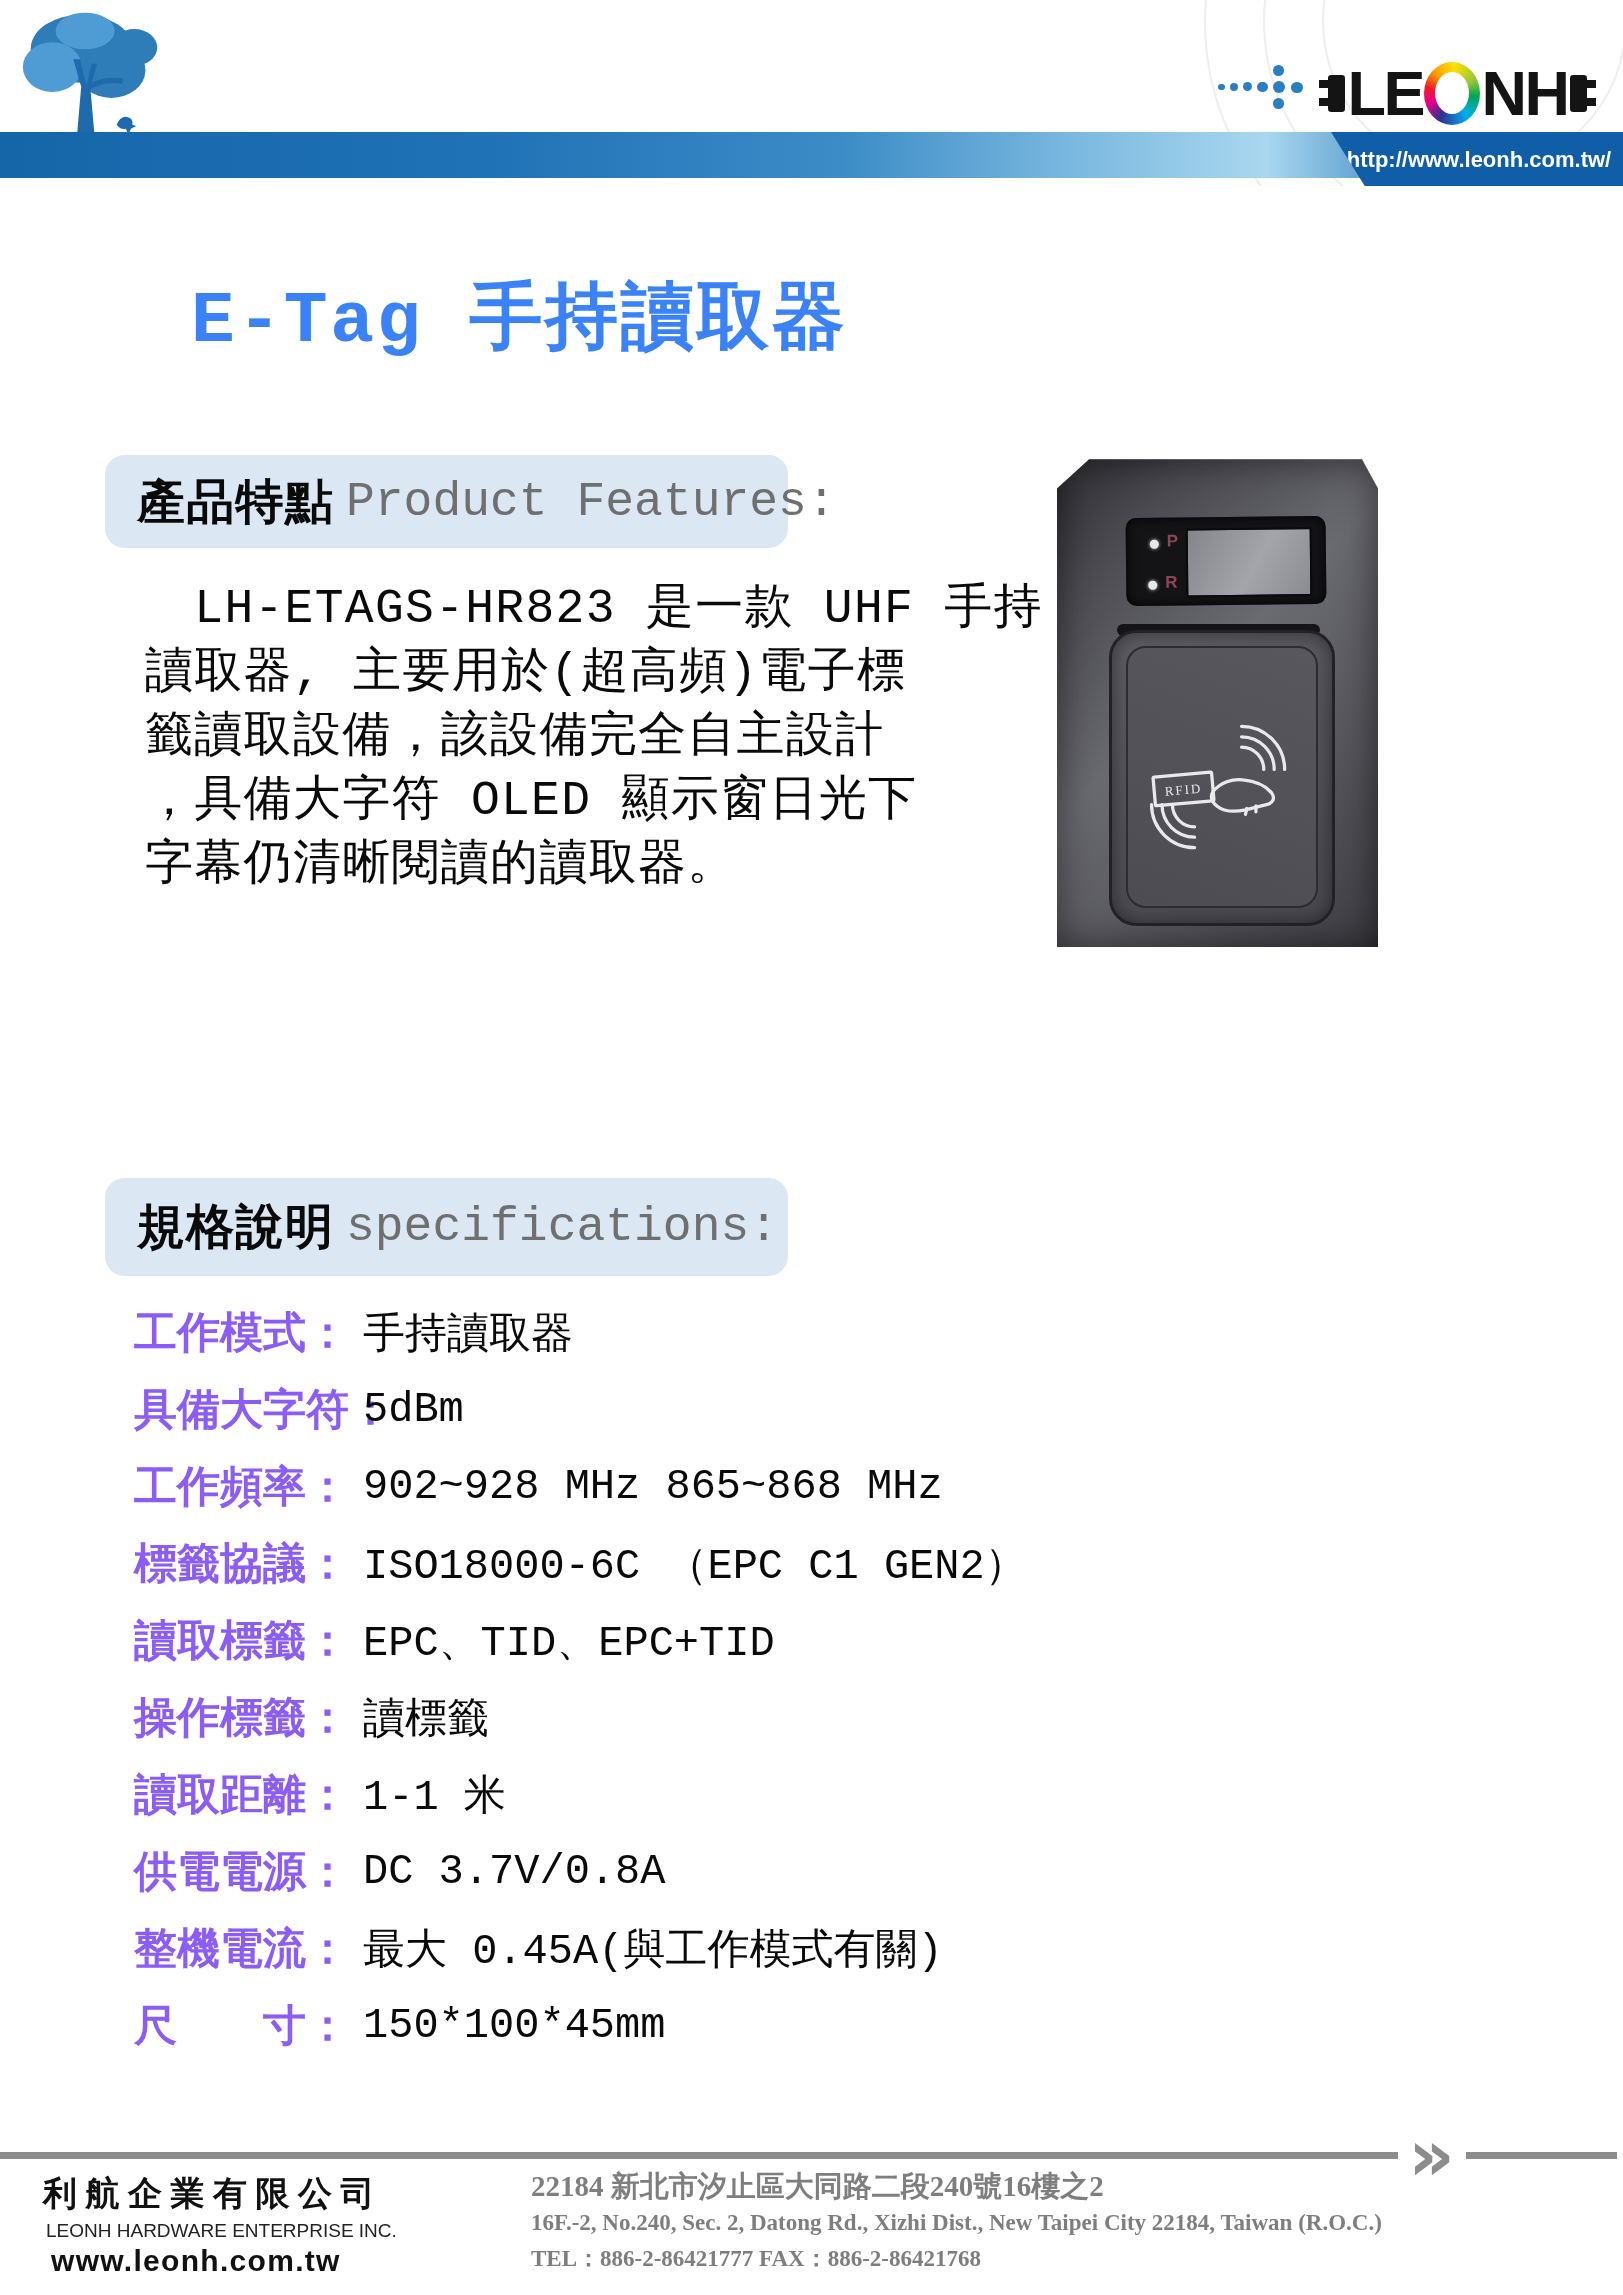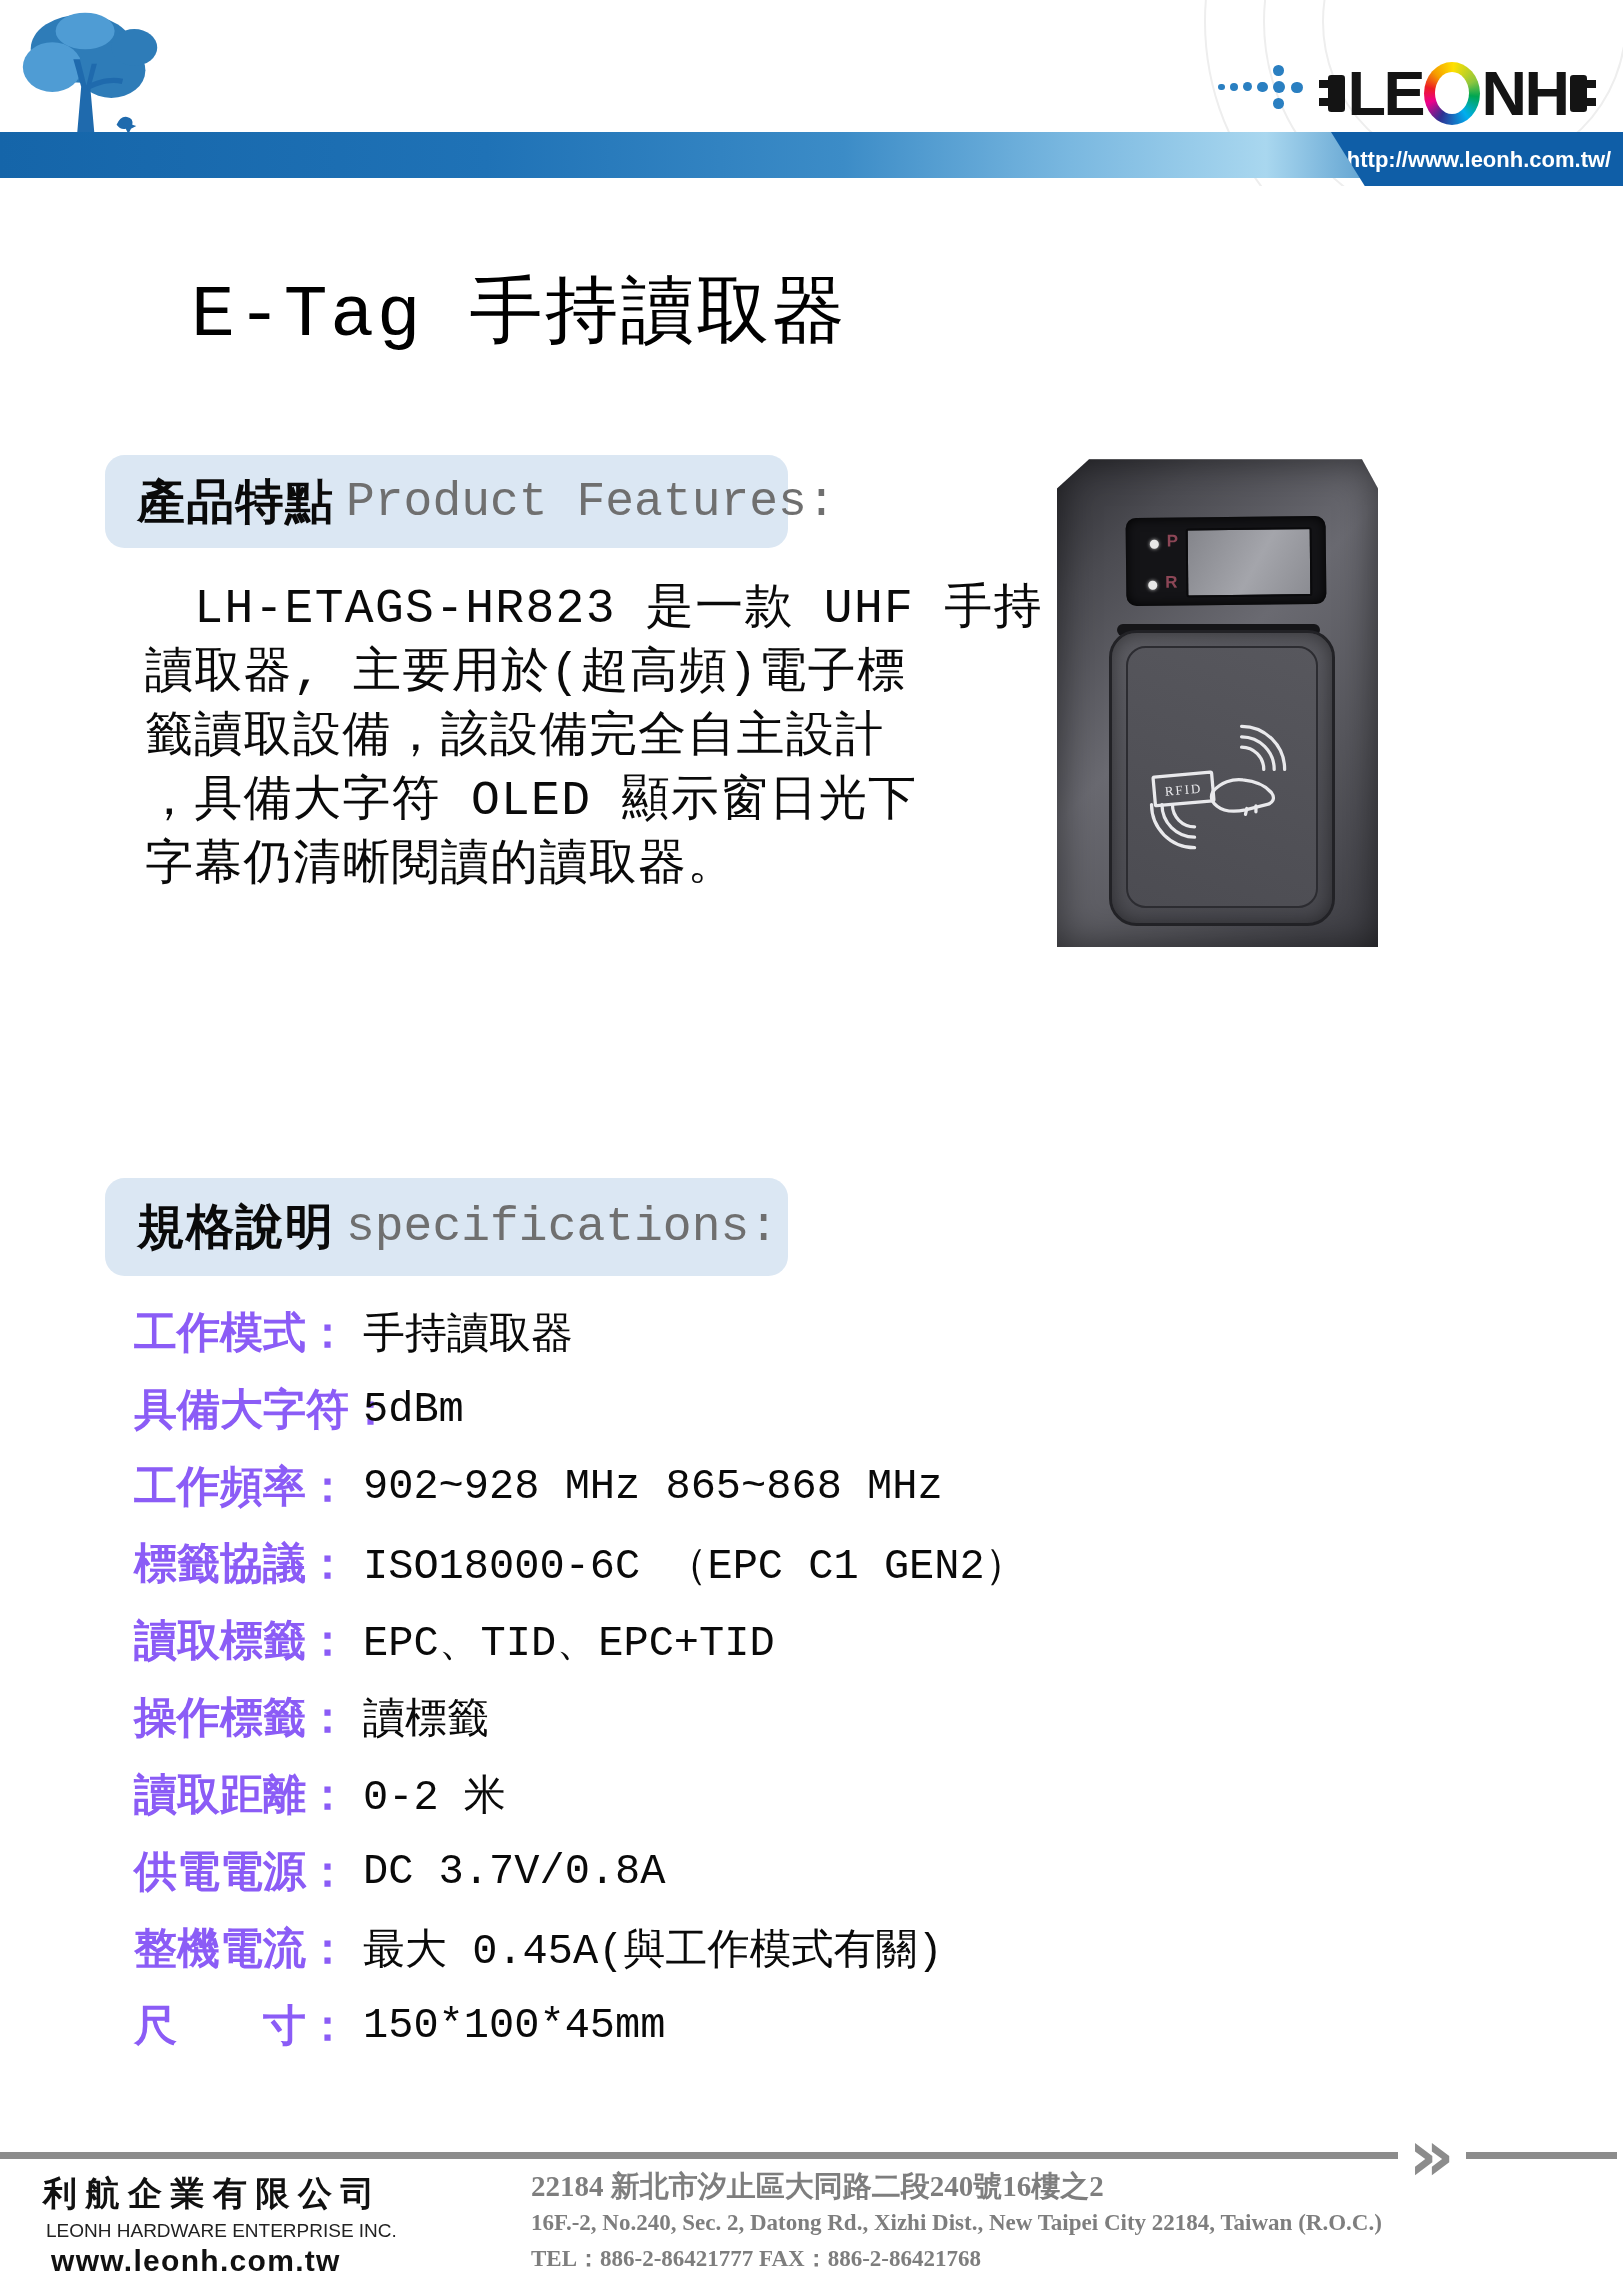--- a/index.html
+++ b/index.html
@@ -28,22 +28,22 @@
   .oring::after{content:"";position:absolute;left:11px;top:10.5px;width:34px;height:42px;background:#fff;border-radius:50%;}
   .dots{position:absolute;left:1218px;top:64px;width:98px;height:52px;z-index:2;}
   .dot{position:absolute;border-radius:50%;background:#2a7fc1;}
   .bar{position:absolute;left:0;top:132px;width:1623px;height:46px;z-index:3;
     background:linear-gradient(90deg,#1565a9 0%,#1f72b6 30%,#3c8cc7 52%,#7ab8e0 66%,#a9d7ef 78%,#4d94c8 86%,#1565a9 100%);}
   .bar-dark{position:absolute;right:0;top:0;width:292px;height:56px;background:#0f5ea7;
     clip-path:polygon(0 0,100% 0,100% 100%,12% 100%);}
   .bar-url{position:absolute;right:11.8px;top:50%;transform:translateY(-50%);
     color:#ffffff;font-family:"Liberation Sans","DejaVu Sans",sans-serif;font-weight:600;font-size:22px;}
   
-  .title{position:absolute;left:191px;top:262px;font-family:"Liberation Mono","DejaVu Sans Mono",monospace;
-    font-weight:normal;font-size:73px;color:#000000;letter-spacing:2.6px;white-space:pre;}
+  .title{position:absolute;left:191px;top:268px;font-family:"Liberation Mono","DejaVu Sans Mono",monospace;
+    font-weight:bold;font-size:73px;color:#3b82f6;letter-spacing:2.6px;white-space:pre;}
   
   .secbox{position:absolute;left:105px;width:683px;background:#dbe7f3;border-radius:19.6px;
     display:flex;align-items:center;padding-left:32px;box-sizing:border-box;white-space:pre;}
   .secbox.features{top:455px;height:93px;}
   .secbox.specs{top:1178px;height:98px;}
   .sec-zh{font-weight:bold;font-size:48px;color:#0a0a0a;letter-spacing:1.3px;}
   .sec-en{font-family:"Liberation Mono","DejaVu Sans Mono",monospace;font-size:48px;color:#6f6f6f;margin-left:11.8px;}
   
   .para{position:absolute;left:145px;top:577px;font-size:48px;line-height:64px;color:#0a0a0a;
     font-family:"Liberation Mono","DejaVu Sans Mono",monospace;white-space:pre;letter-spacing:1.3px;}
@@ -220,21 +220,21 @@
         <span class="spec-value">EPC、TID、EPC+TID</span>
       </div>
 
       <div class="spec-row">
         <span class="spec-label">操作標籤：</span>
         <span class="spec-value">讀標籤</span>
       </div>
 
       <div class="spec-row">
         <span class="spec-label">讀取距離：</span>
-        <span class="spec-value">0-2 米</span>
+        <span class="spec-value">1-1 米</span>
       </div>
 
       <div class="spec-row">
         <span class="spec-label">供電電源：</span>
         <span class="spec-value">DC 3.7V/0.8A</span>
       </div>
 
       <div class="spec-row">
         <span class="spec-label">整機電流：</span>
         <span class="spec-value">最大 0.45A(與工作模式有關)</span>

